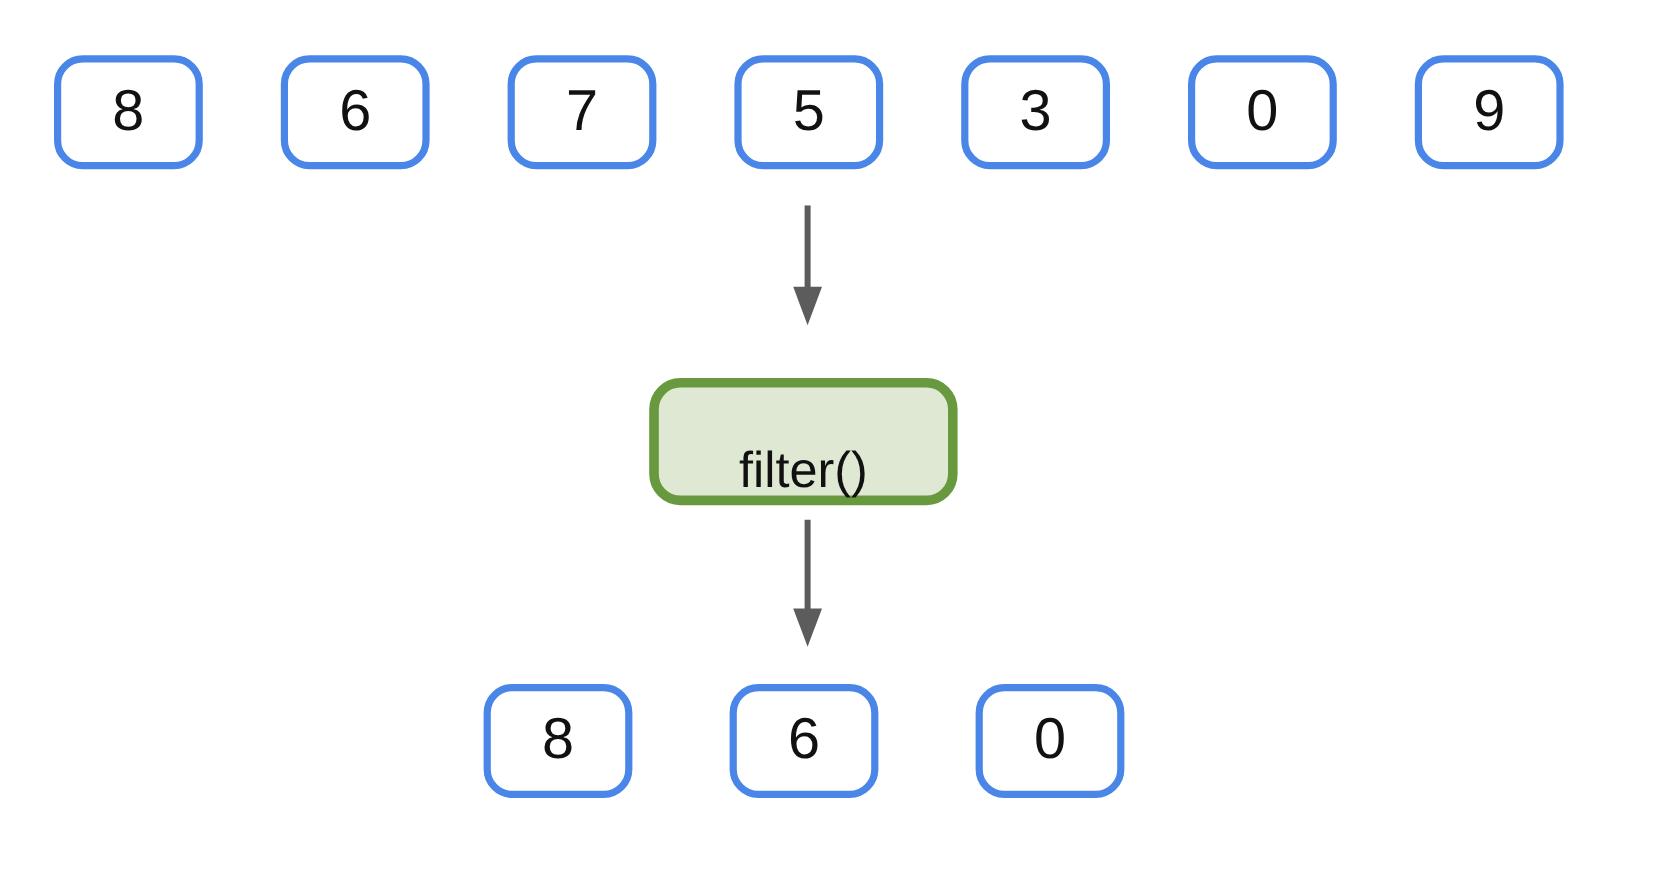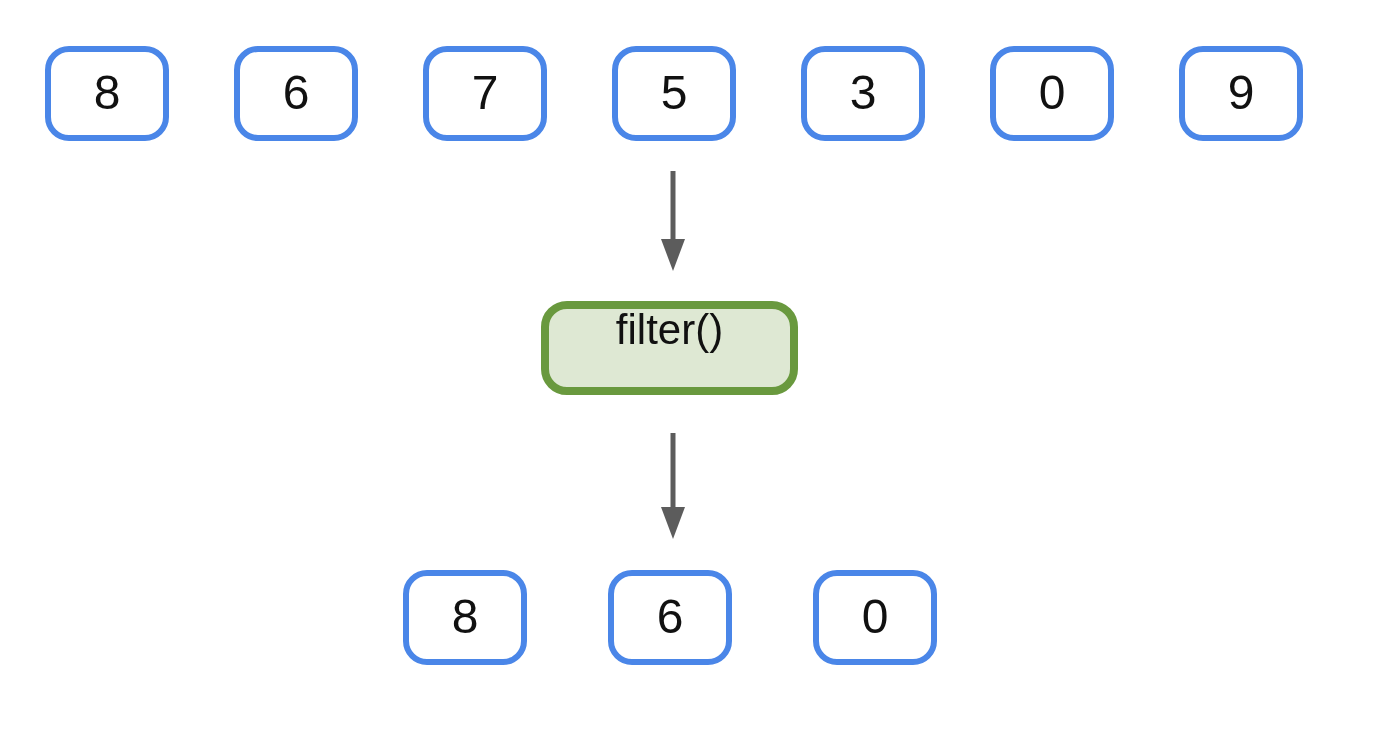--- a/index.html
+++ b/index.html
@@ -20,25 +20,25 @@
     border-radius:24px;
     background:#ffffff;
     display:flex;align-items:center;justify-content:center;
   }
   .num-box span{
     font-size:48px;line-height:1;color:#111111;
     transform:translateY(-1px);
   }
   .filter-box{
     position:absolute;box-sizing:border-box;
-    left:541px;top:301px;width:257px;height:94px;
+    left:541px;top:315px;width:257px;height:106px;
     border:8px solid var(--green-border,#69993e);
     border-radius:26px;
     background:var(--green-fill,#dee8d3);
-    display:flex;align-items:flex-start;justify-content:center;
+    display:flex;align-items:flex-end;justify-content:center;
   }
   .filter-box span{
     font-size:42px;line-height:1;color:#111111;font-weight:500;
   }
   .arrow{position:absolute;width:26px;display:block;}
   .arrow-1{left:660px;top:171px;height:100px;}
   .arrow-2{left:660px;top:433px;height:106px;}
 </style>
 </head>
 <body>

